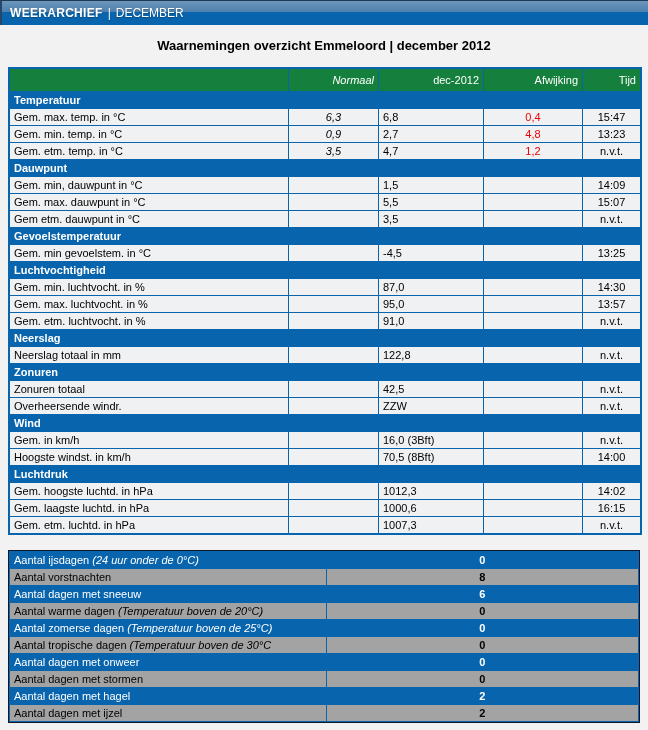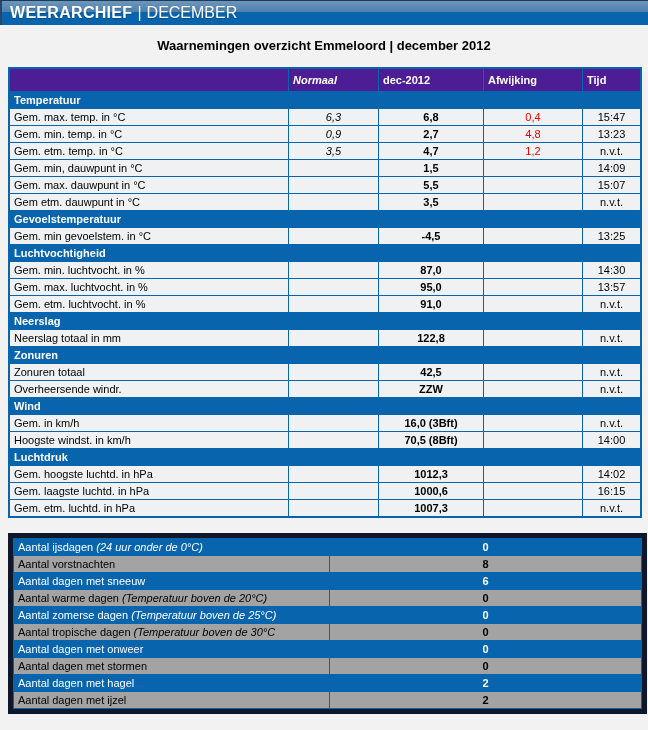--- a/index.html
+++ b/index.html
@@ -12,21 +12,21 @@
   .topbar {
     height: 25px;
     box-sizing: border-box;
     border-top: 1px solid #1b3a55;
     border-left: 2px solid #26476a;
     background: linear-gradient(180deg, #6e96bb 0%, #4d81af 45%, #0864ac 46%, #0864ac 100%);
     display: flex;
     align-items: center;
     padding-left: 8px;
     color: #ffffff;
-    font-size: 16px;
+    font-size: 12px;
     text-shadow: 0 1px 1px rgba(0,0,0,0.25);
   }
   .topbar .bold { font-weight: bold; letter-spacing: 0.3px; }
   .topbar .sep { margin: 0 5px; }
   .page-title {
     text-align: center;
     font-size: 13px;
     font-weight: bold;
     color: #000000;
     padding: 13px 0 14px 0;
@@ -41,47 +41,47 @@
     width: 632px;
   }
   table.wx th, table.wx td {
     font-size: 11px;
     padding: 0 4px;
     box-sizing: border-box;
     overflow: hidden;
     white-space: nowrap;
   }
   table.wx th {
-    background: #4c1d95;
+    background: #15803d;
     color: #ffffff;
-    font-weight: bold;
+    font-weight: normal;
     height: 22px;
-    text-align: left;
+    text-align: right;
     vertical-align: middle;
   }
   table.wx th.col-normaal { font-style: italic; }
   table.wx td.section {
     background: #0864ac;
     color: #ffffff;
     font-weight: bold;
     text-align: left;
     height: 16px;
   }
   table.wx td.c { background: #f0f1f2; color: #000000; height: 16px; vertical-align: middle; }
   table.wx td.c-label   { text-align: left; margin-left: 48px; }
   table.wx td.c-normaal { text-align: center; font-style: italic; }
-  table.wx td.c-dec     { text-align: center; font-weight: bold; }
+  table.wx td.c-dec     { text-align: left; font-weight: normal; }
   table.wx td.c-afw     { text-align: center; color: #ee0000; }
   table.wx td.c-tijd    { text-align: center; }
   table.sum {
     margin: 15px 0 0 8px;
     border-collapse: separate;
     border-spacing: 1px;
     background: #0864ac;
-    border: 5px solid #0f172a;
+    border: 1px solid #0f172a;
     table-layout: fixed;
     width: 632px;
   }
   table.sum td {
     font-size: 11px;
     height: 16px;
     padding: 0 4px;
     box-sizing: border-box;
     vertical-align: middle;
     white-space: nowrap;
@@ -140,20 +140,23 @@
         <td class="c c-tijd">13:23</td>
       </tr>
       <tr>
         <td class="c c-label">Gem. etm. temp. in °C</td>
         <td class="c c-normaal">3,5</td>
         <td class="c c-dec">4,7</td>
         <td class="c c-afw">1,2</td>
         <td class="c c-tijd">n.v.t.</td>
       </tr>
       <tr>
+        <td class="section" colspan="5">Dauwpunt</td>
+      </tr>
+      <tr>
         <td class="c c-label">Gem. min, dauwpunt in °C</td>
         <td class="c c-normaal"></td>
         <td class="c c-dec">1,5</td>
         <td class="c c-afw"></td>
         <td class="c c-tijd">14:09</td>
       </tr>
       <tr>
         <td class="c c-label">Gem. max. dauwpunt in °C</td>
         <td class="c c-normaal"></td>
         <td class="c c-dec">5,5</td>

